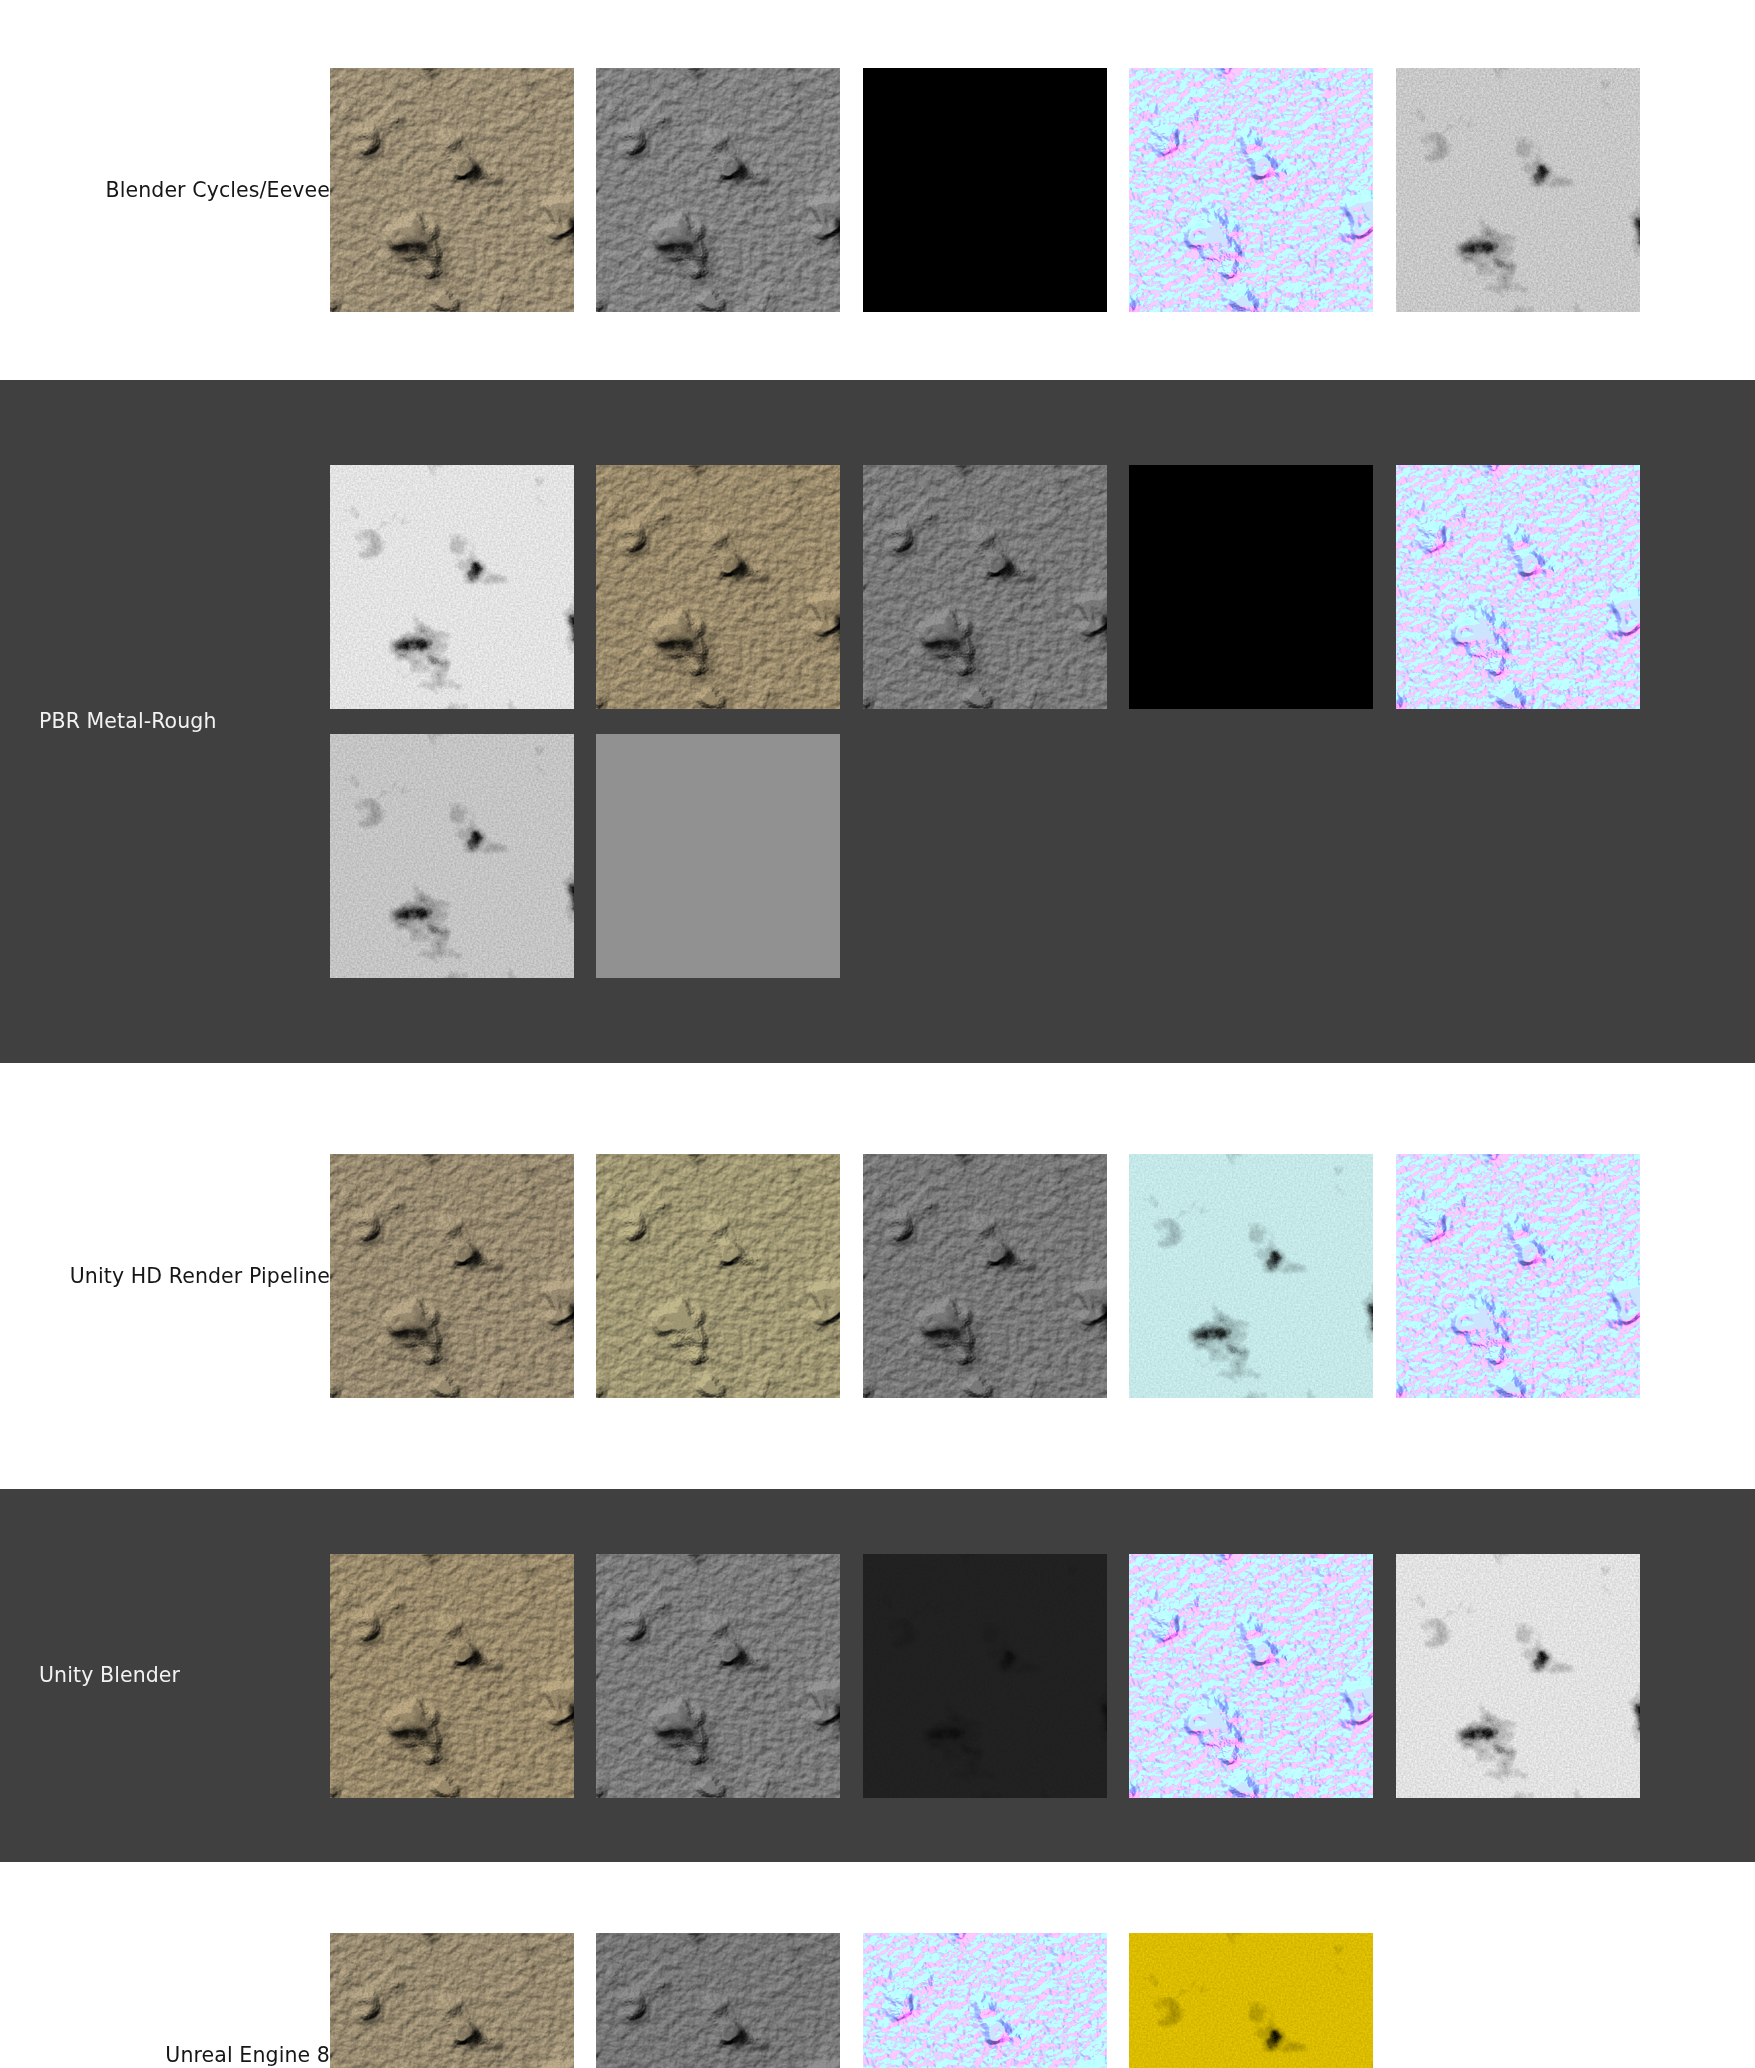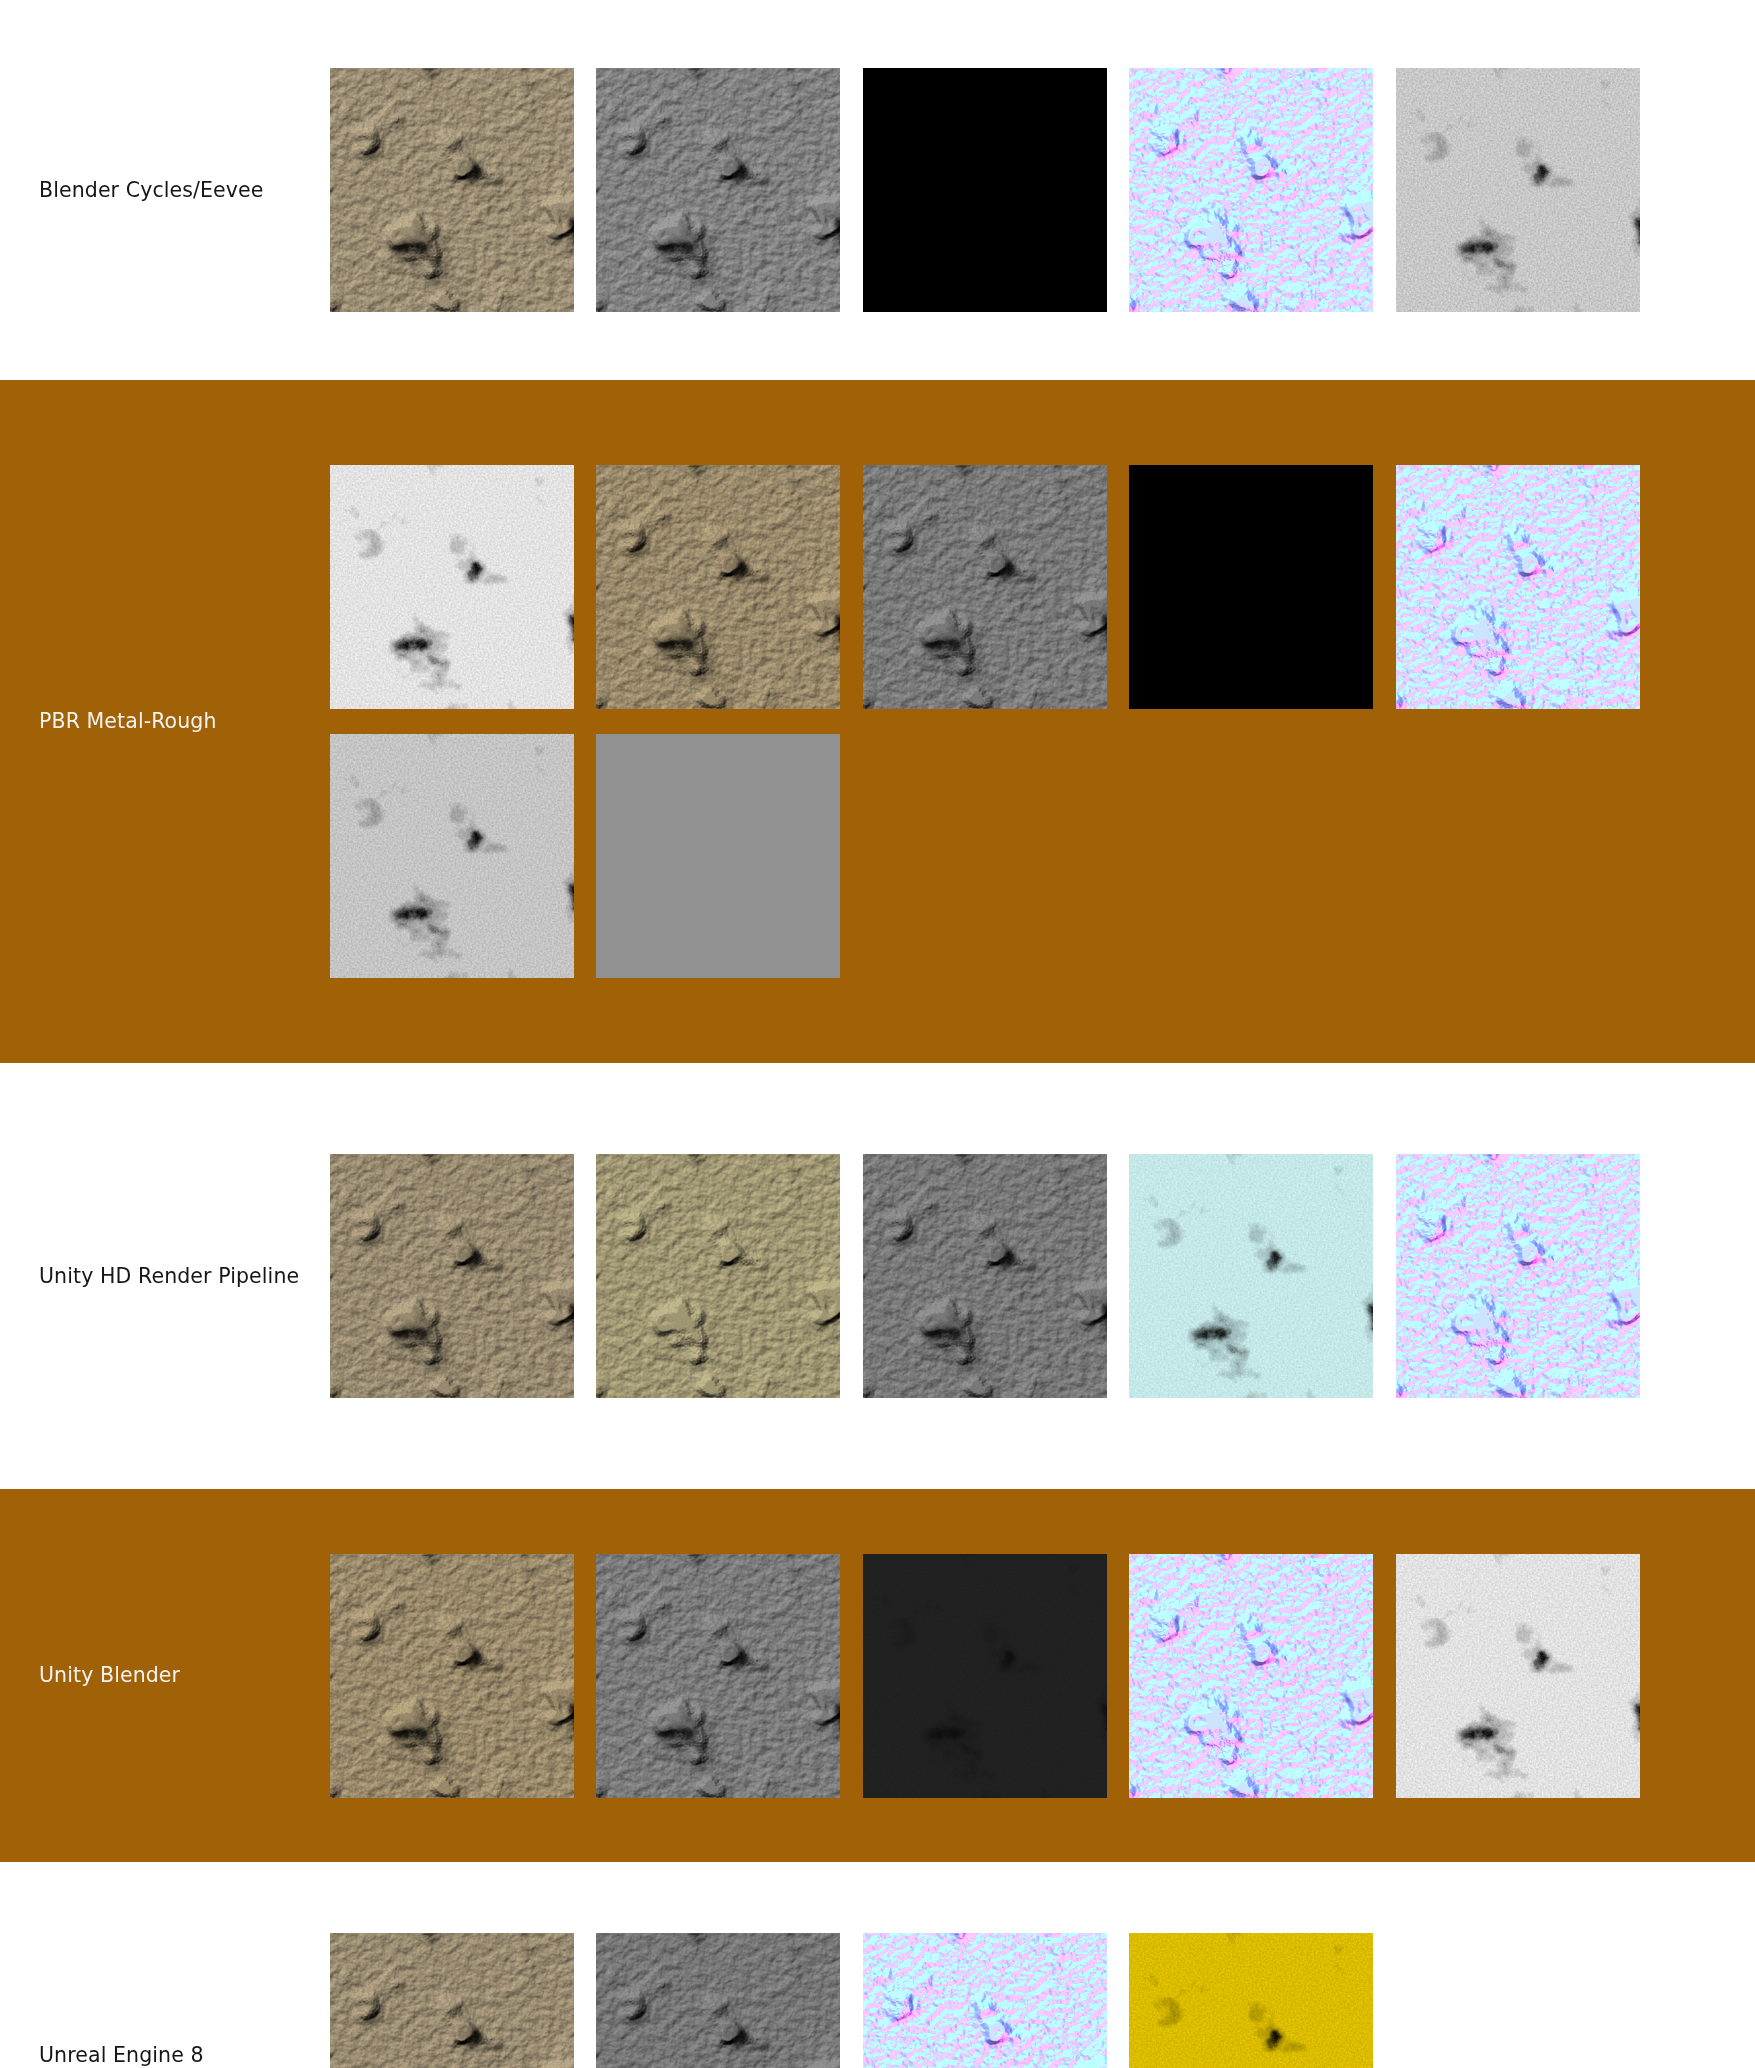--- a/index.html
+++ b/index.html
@@ -11,22 +11,22 @@
   }
   #sheet{position:relative;width:1755px;height:2069px;overflow:hidden;background:#fff;}
 
   .band{
     position:relative;
     width:1755px;
     box-sizing:border-box;
     display:flex;
     align-items:center;
   }
-  .band.light{background:#ffffff;}
-  .band.dark{background:#a16207;align-items:center;}
+  .band.light{background:#ffffff;text-align:right;}
+  .band.dark{background:#404040;align-items:center;}
 
   .label-col{
     width:330px;
     flex:0 0 330px;
     padding-left:39px;
     box-sizing:border-box;
     font-size:20.5px;
     line-height:29px;
     letter-spacing:0.1px;
   }

